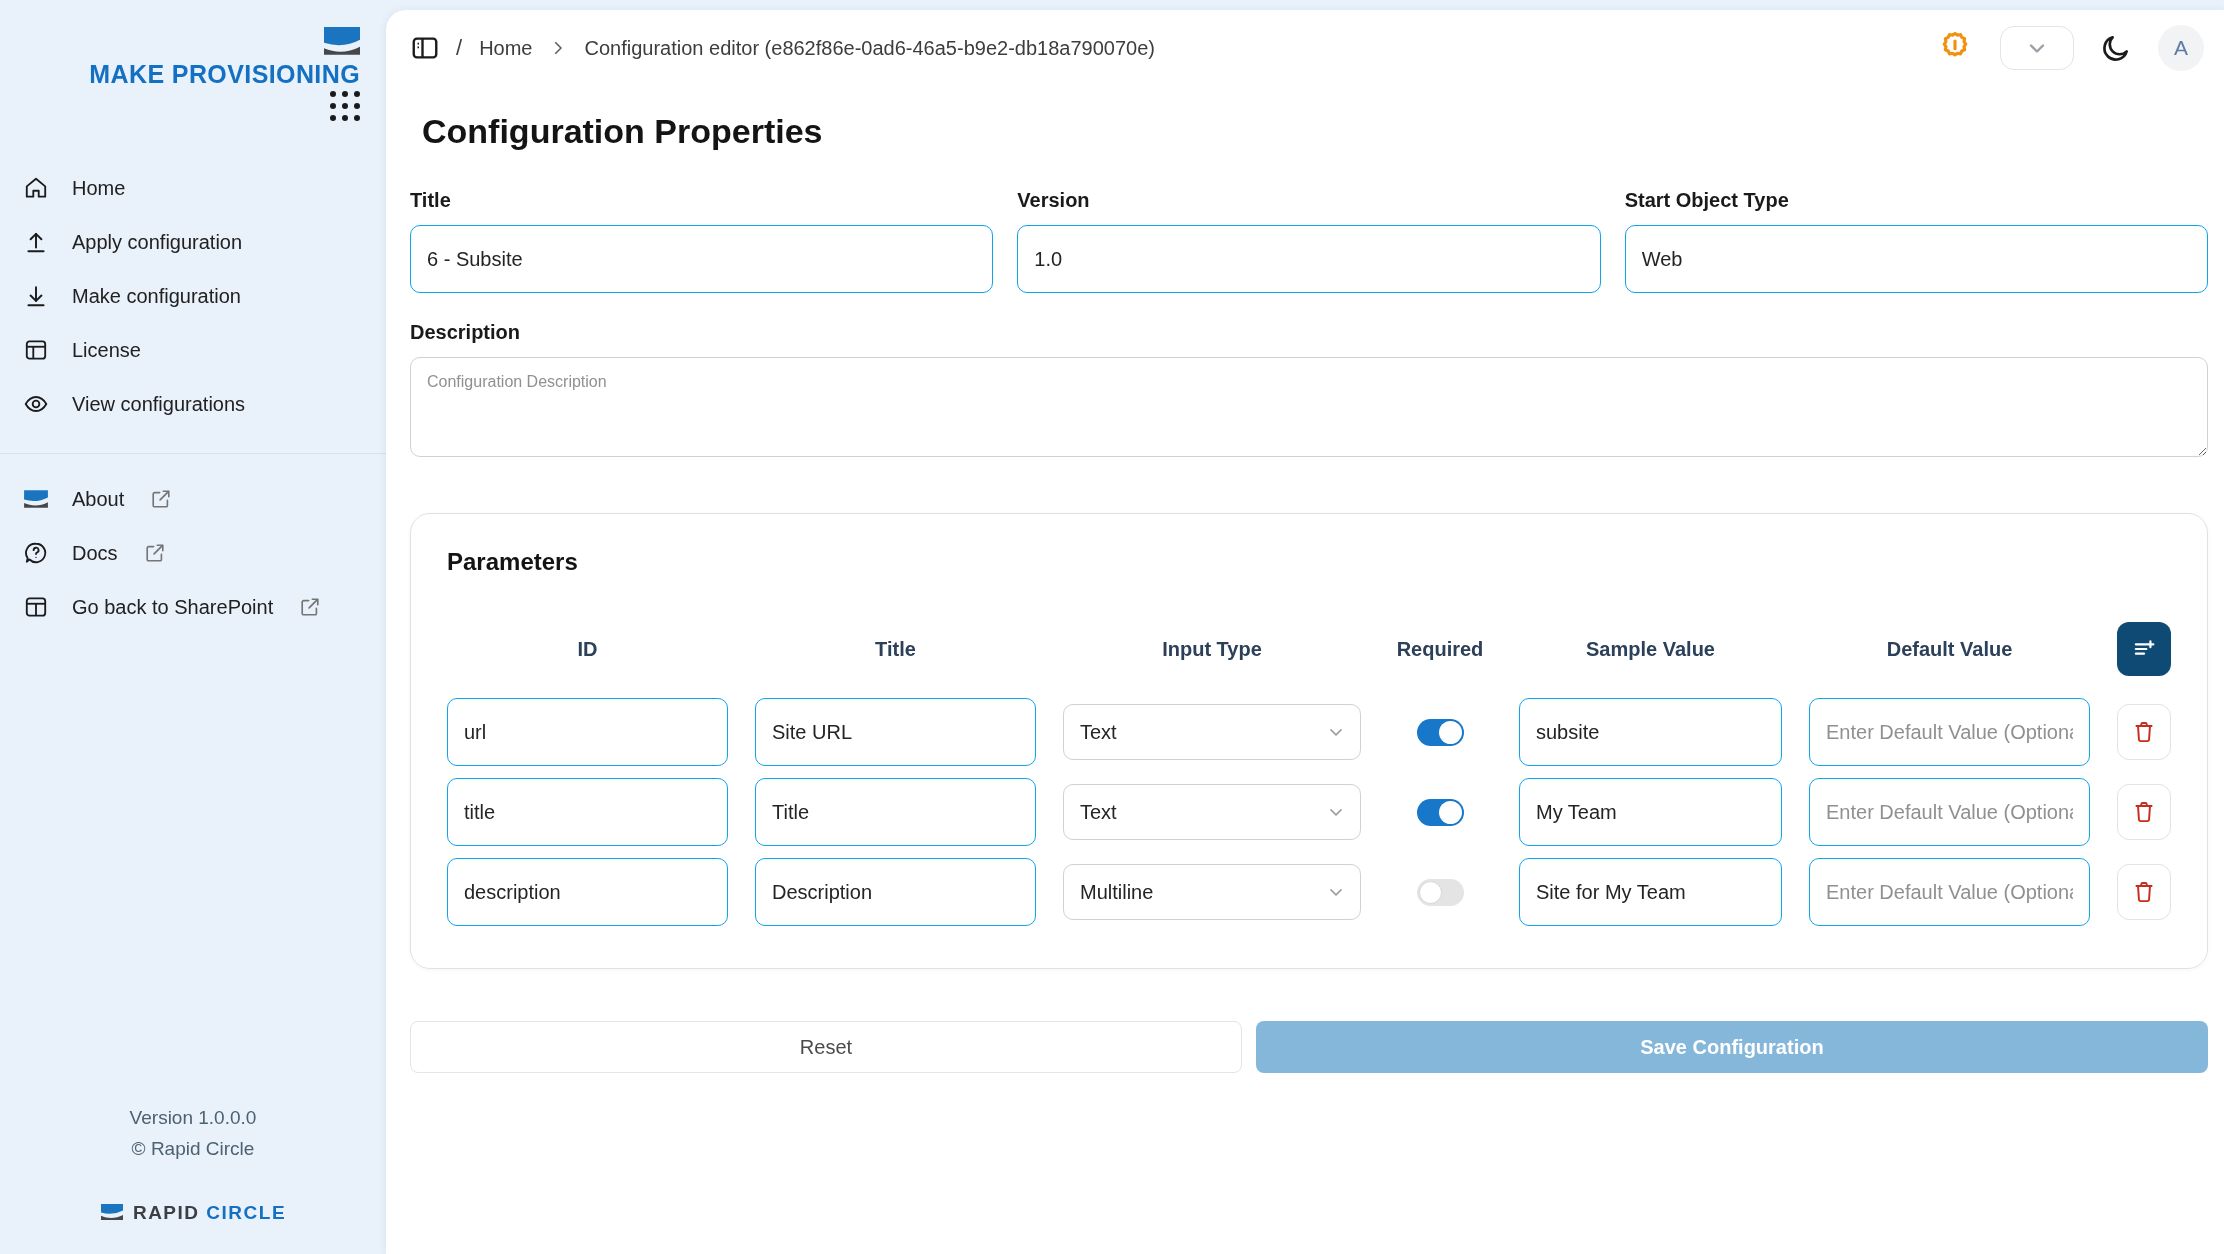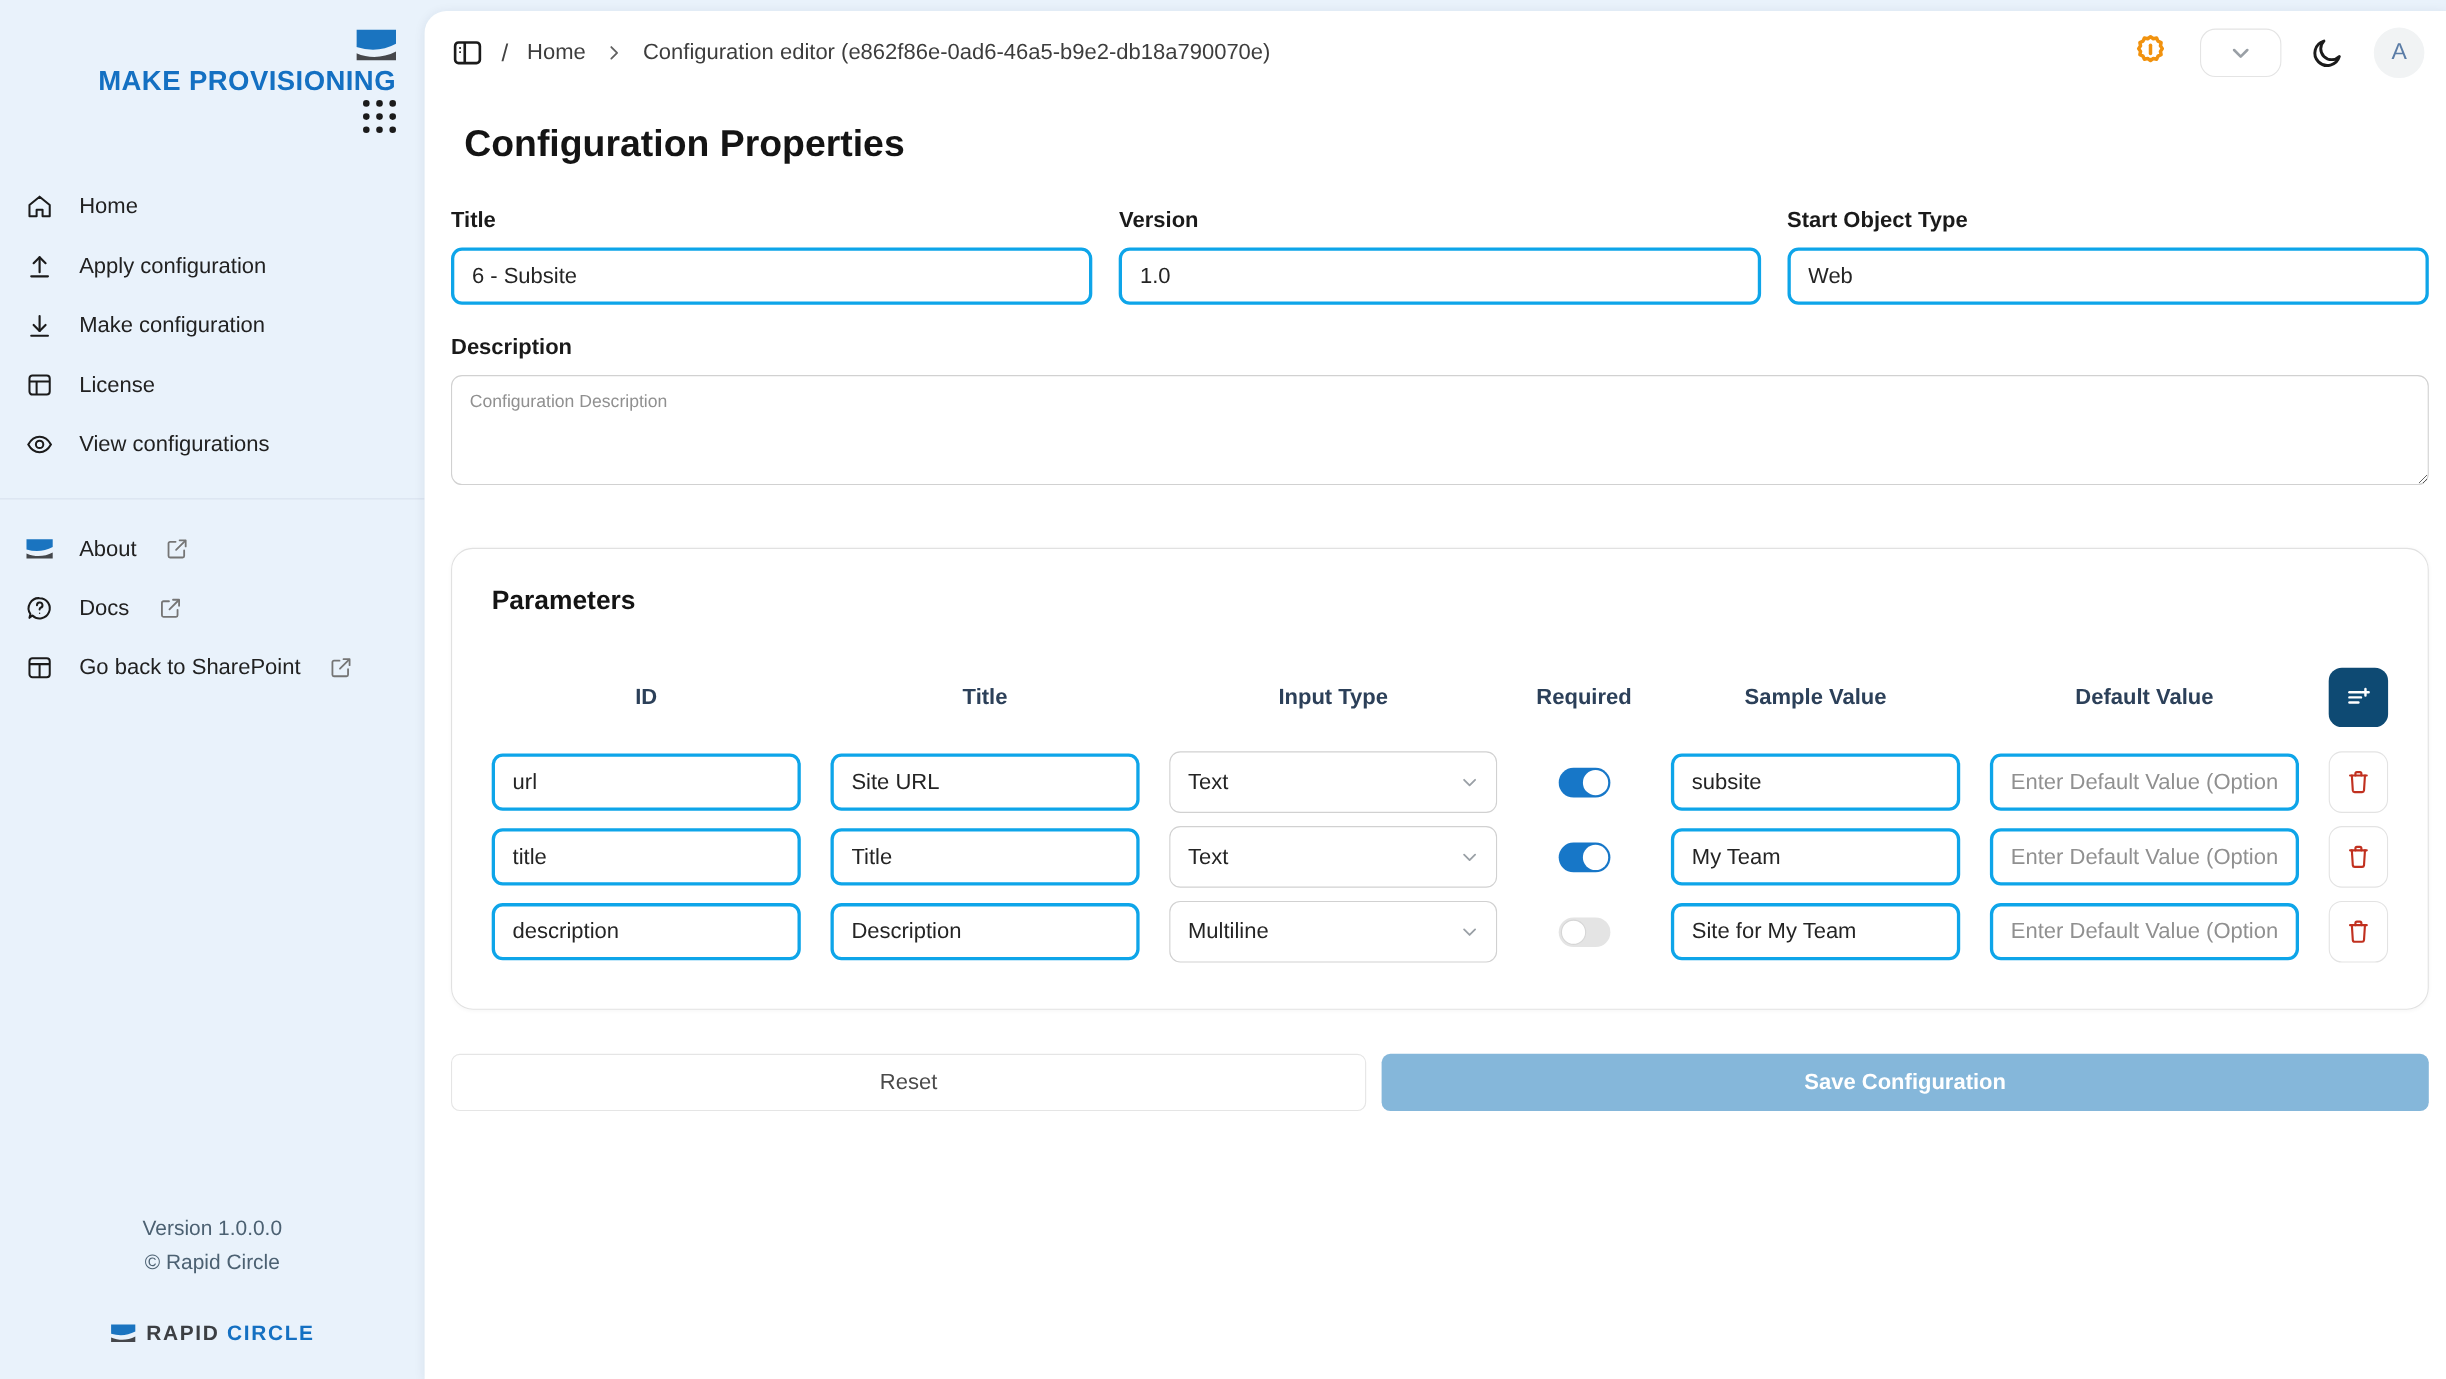--- a/index.html
+++ b/index.html
@@ -36,42 +36,42 @@
   .crumbs{display:flex;align-items:center;gap:17px;margin-left:16px;font-size:20px;color:#3d3d3d}
   .crumb-sep{font-size:22px;color:#424242}
   .crumb-link{cursor:pointer}
   .top-right{margin-left:auto;display:flex;align-items:center;gap:26px;padding-right:4px}
   .dd-btn{width:74px;height:44px;border:1px solid #e4e4e4;border-radius:14px;background:#fff;display:flex;align-items:center;justify-content:center;cursor:pointer}
   .avatar{width:46px;height:46px;border-radius:50%;background:#f1f3f4;display:flex;align-items:center;justify-content:center;color:#5b7ca6;font-size:21px;cursor:pointer}
   h1{font-size:34px;margin:36px 12px 0;font-weight:700;color:#141414}
   
   .form-grid{display:grid;grid-template-columns:1fr 1fr 1fr;column-gap:24px;margin-top:38px}
   .field label{font-size:20px;font-weight:700;color:#1a1a1a;display:block;margin-bottom:13px}
-  .txt{width:100%;height:52px;border:3px solid #0ea5e9;border-radius:10px;padding:16px 16px;font-size:20px;color:#242424;background:#fff;outline:none;font-family:inherit}
+  .txt{width:100%;height:68px;border:1px solid #0ea5e9;border-radius:10px;padding:16px 16px;font-size:20px;color:#242424;background:#fff;outline:none;font-family:inherit}
   .desc-field{margin-top:28px}
   textarea.txt-area{width:100%;height:100px;border:1px solid #d1d1d1;border-radius:10px;padding:15px 16px;font-size:16px;resize:vertical;color:#242424;outline:none;font-family:inherit}
   ::placeholder{color:#909090;opacity:1}
   
   .params-card{margin-top:52px;border:1px solid #e1e1e1;border-radius:20px;padding:34px 36px 42px;box-shadow:0 1px 4px rgba(0,0,0,.04)}
   .params-title{font-size:24px;font-weight:700;color:#141414}
   .pgrid{display:grid;grid-template-columns:281px 281px 298px 104px 263px 281px 54px;justify-content:space-between;align-items:center}
   .table-head{margin-top:46px}
   .th{text-align:center;font-size:20px;font-weight:700;color:#2c4059}
   .param-row{margin-top:12px}
   .param-row.first{margin-top:22px}
   .select{height:56px;border:1px solid #d1d1d1;border-radius:10px;display:flex;align-items:center;justify-content:space-between;padding:0 14px 0 16px;font-size:20px;color:#242424;cursor:pointer;background:#fff}
   .cell-toggle{display:flex;justify-content:center}
   .toggle{width:47px;height:27px;border-radius:14px;background:#e4e4e4;position:relative;cursor:pointer;transition:none}
   .toggle .knob{position:absolute;top:2px;left:2px;width:23px;height:23px;border-radius:50%;background:#fff;border:1px solid #d6d6d6}
   .toggle.on{background:var(--accent,#1777c8)}
   .toggle.on .knob{left:auto;right:2px;border:none}
   .add-btn{width:54px;height:54px;background:var(--navy,#0e4a73);border:none;border-radius:12px;display:flex;align-items:center;justify-content:center;cursor:pointer;justify-self:end}
   .del-btn{width:54px;height:56px;background:#fff;border:1px solid #e3e3e3;border-radius:12px;display:flex;align-items:center;justify-content:center;cursor:pointer;justify-self:end}
   
-  .actions{display:flex;gap:14px;margin-top:40px}
+  .actions{display:flex;gap:14px;margin-top:52px}
   .btn{height:52px;border-radius:8px;font-size:20px;cursor:pointer;font-family:inherit}
   .btn-reset{flex:87;background:#fff;border:1px solid #e5e5e5;color:#4b4b4b}
   .btn-save{flex:100;background:var(--save,#85b7da);border:none;color:#fff;font-weight:700}
 </style>
 </head>
 <body>
 
 <aside class="sidebar">
   <div class="logo-row">
     <svg class="logo-mark" viewBox="0 0 24 24">

